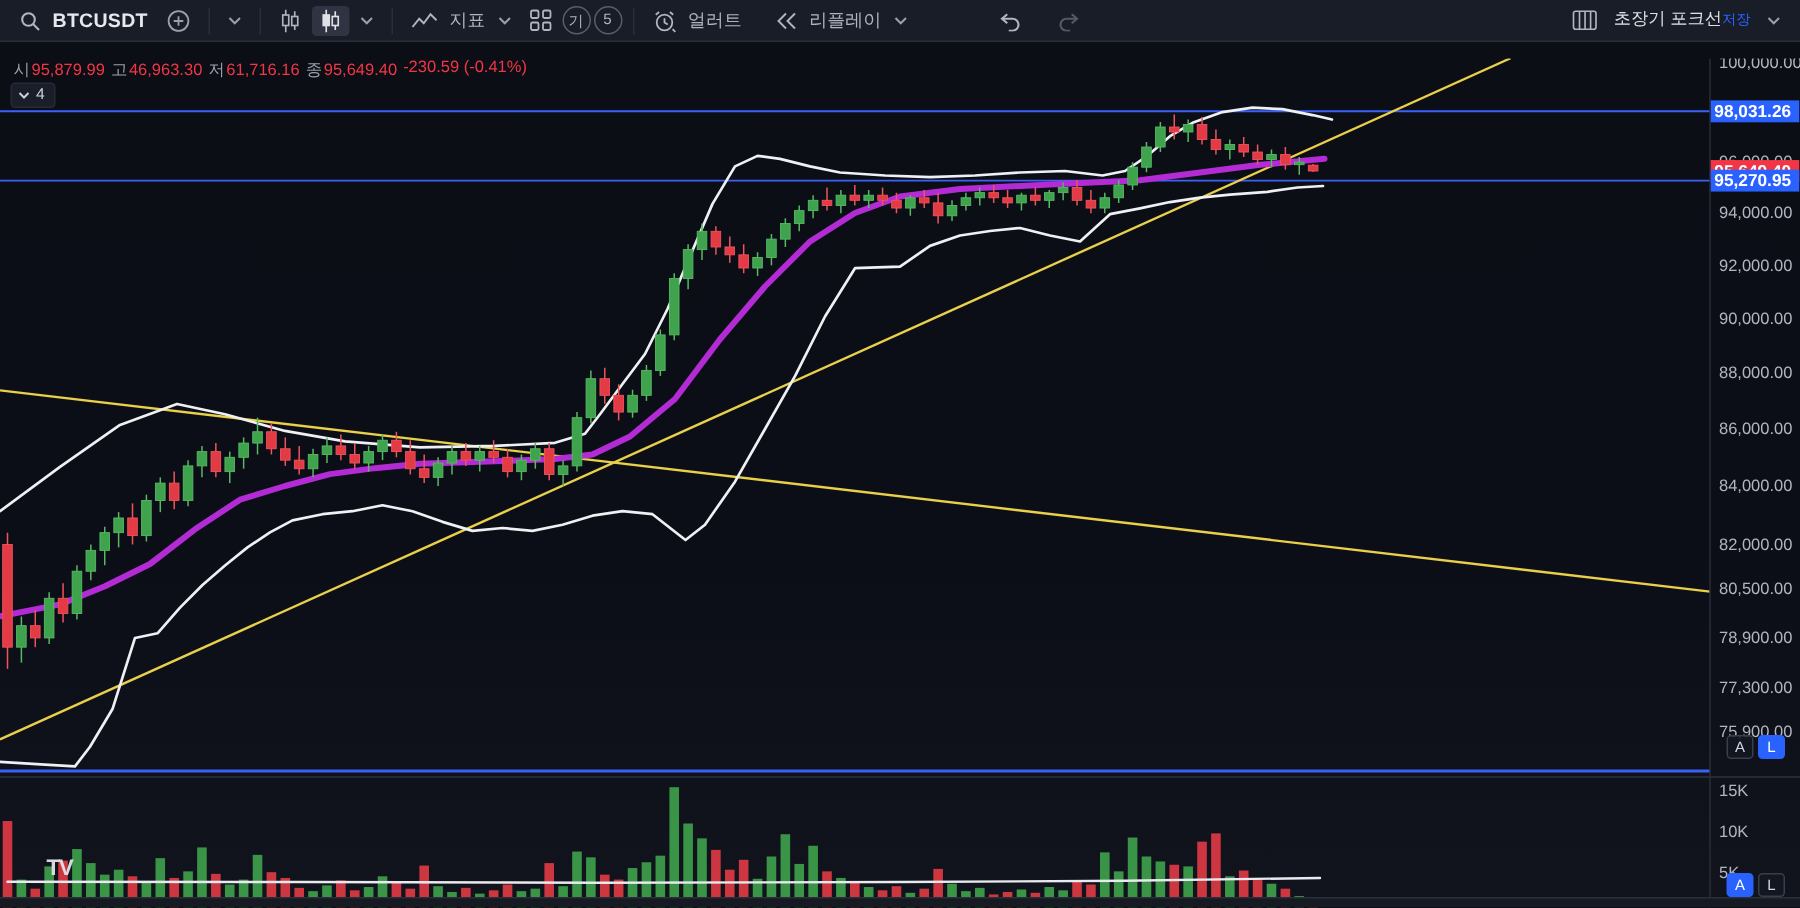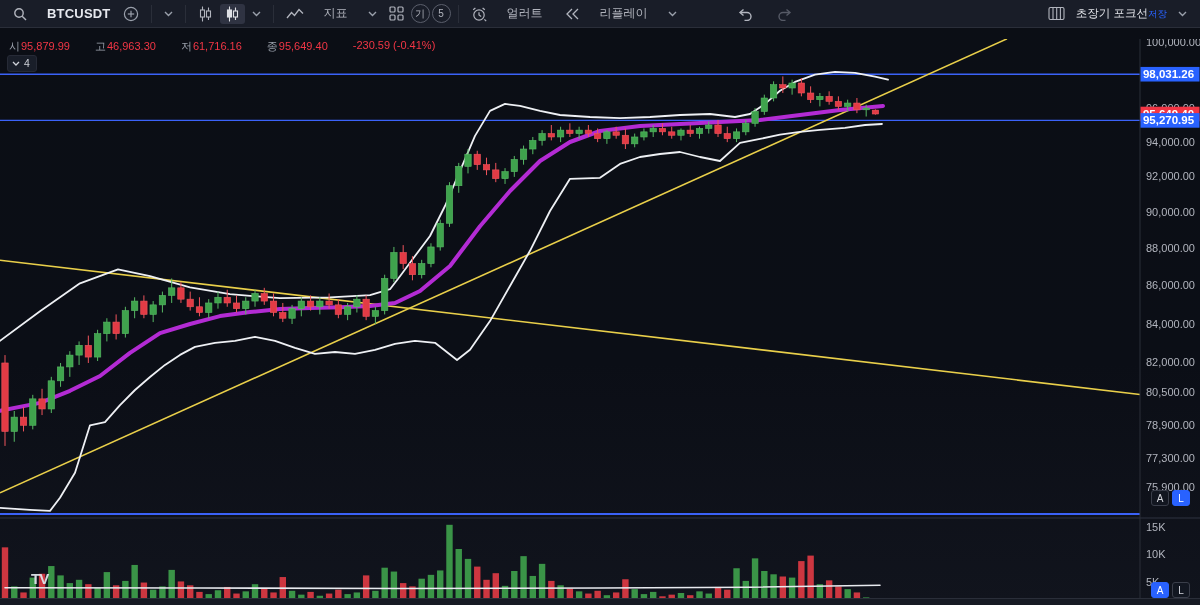--- a/index.html
+++ b/index.html
@@ -3,36 +3,36 @@
 <meta charset="utf-8">
 <style>
   html,body{margin:0;padding:0;background:#06080d;}
   .stage{position:relative;width:1200px;height:605px;overflow:hidden;
          font-family:"Liberation Sans","DejaVu Sans",sans-serif;
          background:linear-gradient(180deg,#0b0e15 0%,#0b0e16 60%,#11141d 100%);}
   
   .toolbar{position:absolute;top:0;left:0;width:1200px;height:28px;background:#191d28;
            border-bottom:1px solid #2a2e39;display:flex;align-items:center;gap:2px;
            padding:0 8px;box-sizing:border-box;color:#b2b5be;font-size:12px;z-index:5;}
-  .tbtn{display:flex;align-items:center;gap:20px;padding:2px 5px;border-radius:3px;cursor:pointer;white-space:nowrap;}
+  .tbtn{display:flex;align-items:center;gap:8px;padding:2px 5px;border-radius:3px;cursor:pointer;white-space:nowrap;}
   .tbtn.active{background:#2f3342;color:#d8dae0;}
   .sep{width:1px;height:18px;background:#2a2e39;margin:0 5px;flex:0 0 auto;}
   .symbol{font-weight:bold;color:#e6e8ee;font-size:13px;letter-spacing:.2px;}
   .tf{padding:3px 6px;border-radius:4px;cursor:pointer;}
   .tf.active{background:#2f3342;color:#dfe1e6;}
   .circ{width:17px;height:17px;border:1px solid #5a5e6b;border-radius:50%;display:flex;
         align-items:center;justify-content:center;font-size:10px;color:#b2b5be;cursor:pointer;}
   .right-cluster{margin-left:auto;display:flex;align-items:center;gap:6px;}
   .layout-name{display:flex;flex-direction:row;align-items:flex-start;line-height:11px;cursor:pointer;}
   .layout-name .nm{color:#dfe1e6;font-size:11.5px;}
   .layout-name .sv{color:#2962ff;font-size:9.5px;}
   .undo-redo{display:flex;align-items:center;gap:14px;margin-left:48px;}
   
   .chart{position:absolute;top:39px;left:0;width:1200px;height:577px;}
-  .price-row{position:absolute;top:39px;left:9px;z-index:3;font-size:11px;display:flex;gap:25px;white-space:nowrap;}
+  .price-row{position:absolute;top:39px;left:9px;z-index:3;font-size:11px;display:flex;gap:4px;white-space:nowrap;}
   .price-row .lab{color:#9aa0ab;margin-right:1px;}
   .price-row .val{color:#f23645;}
   .legend-chip{position:absolute;top:55px;left:7px;z-index:3;background:rgba(27,31,43,.92);
                border-radius:3px;padding:1px 6px 2px 4px;display:flex;align-items:center;gap:4px;
                color:#cfd2d9;font-size:10.5px;cursor:pointer;border:1px solid #262a36;}
   .tv-logo{position:absolute;top:570px;left:9px;z-index:3;color:#dfe3ea;font-weight:900;
            font-size:15px;letter-spacing:-1px;opacity:.95;margin-left:22px;}
   .al{position:absolute;z-index:3;display:flex;gap:3px;}
   .al .b{width:16px;height:14px;border-radius:3px;font-size:10px;display:flex;align-items:center;
          justify-content:center;cursor:pointer;border:1px solid #3a3e4a;color:#d5d7dd;background:rgba(19,23,34,.85);}

